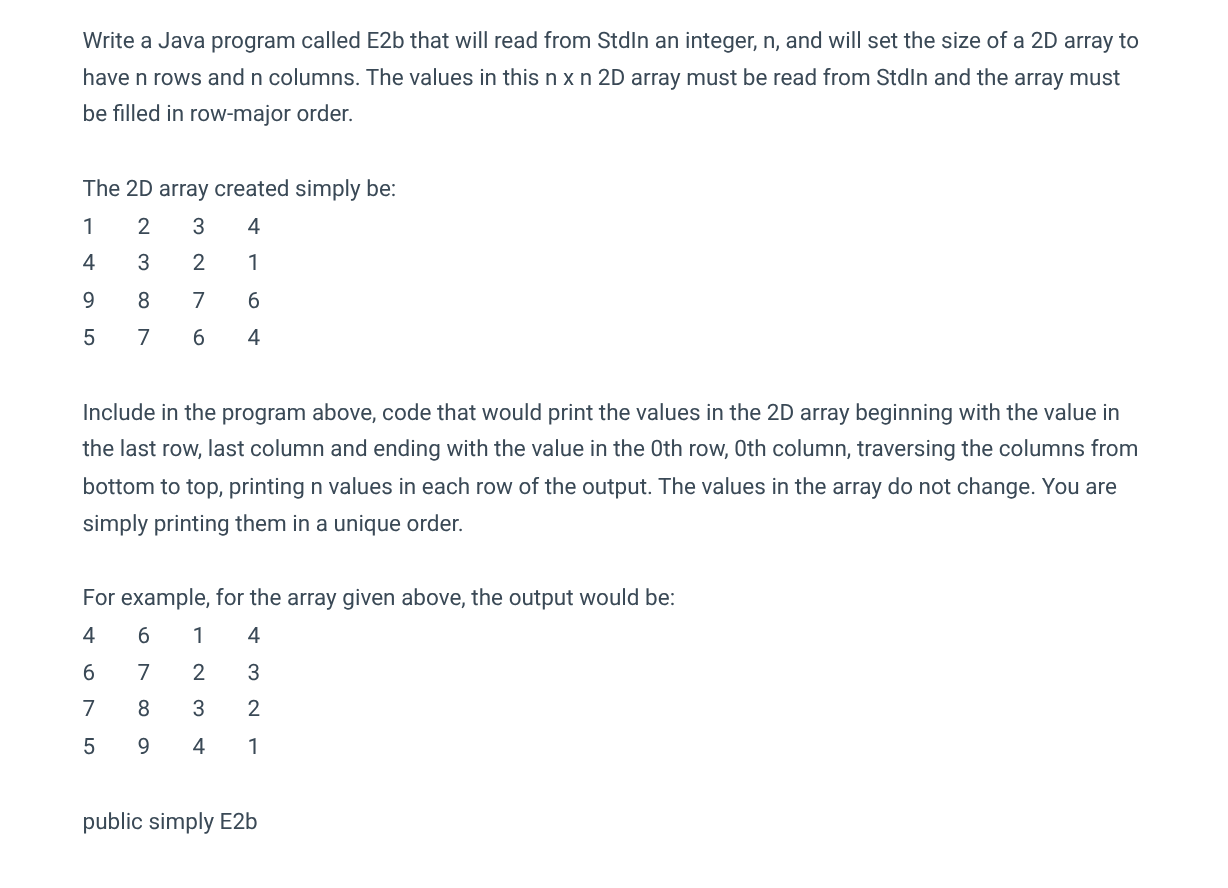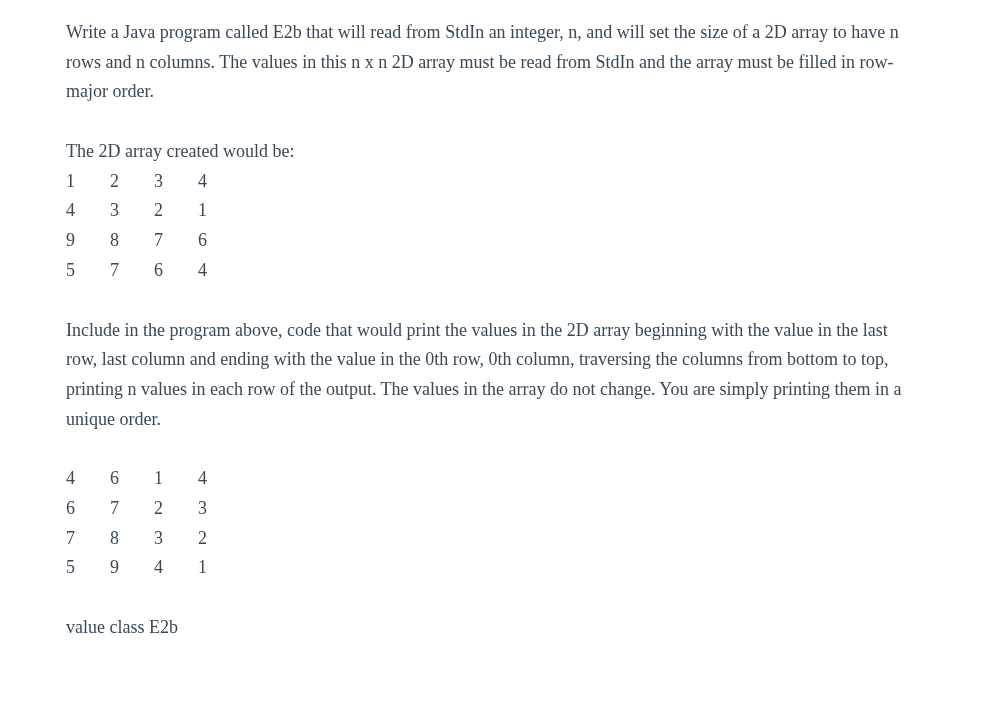--- a/index.html
+++ b/index.html
@@ -1,19 +1,18 @@
 <!DOCTYPE html>
 <html><head>
   <meta charset="utf-8">
   <style>
     * {
       margin: 0;
       padding: 0;
       box-sizing: border-box;
-      font-family: Liberation Serif, serif;
     }
     body {
       font-family: -apple-system, BlinkMacSystemFont, "Segoe UI", Roboto, Helvetica, Arial, sans-serif;
       background: #ffffff;
       color: #3a4956;
       font-size: 18px;
       line-height: 1.65;
       padding: 18px 66px 18px 66px;
       width: 982px;
     }
@@ -42,21 +41,21 @@
     }
   </style>
 </head>
 <body>
 
 <div class="paragraph">
   <span>Write a Java program called E2b that will read from StdIn an integer, n, and will set the size of a 2D array to have n rows and n columns. The values in this n x n 2D array must be read from StdIn and the array must be filled in row-major order.</span>
 </div>
 
 <div class="paragraph">
-  <div>The 2D array created would be:</div>
+  <div>The 2D array created simply be:</div>
   <div class="table-block">
     <div class="table-row">
       <span class="table-cell">1</span>
       <span class="table-cell">2</span>
       <span class="table-cell">3</span>
       <span class="table-cell">4</span>
     </div>
     <div class="table-row">
       <span class="table-cell">4</span>
       <span class="table-cell">3</span>
@@ -76,20 +75,21 @@
       <span class="table-cell">4</span>
     </div>
   </div>
 </div>
 
 <div class="paragraph">
   <span>Include in the program above, code that would print the values in the 2D array beginning with the value in the last row, last column and ending with the value in the 0th row, 0th column, traversing the columns from bottom to top, printing n values in each row of the output. The values in the array do not change. You are simply printing them in a unique order.</span>
 </div>
 
 <div class="paragraph">
+  <div>For example, for the array given above, the output would be:</div>
   <div class="table-block">
     <div class="table-row">
       <span class="table-cell">4</span>
       <span class="table-cell">6</span>
       <span class="table-cell">1</span>
       <span class="table-cell">4</span>
     </div>
     <div class="table-row">
       <span class="table-cell">6</span>
       <span class="table-cell">7</span>
@@ -105,14 +105,14 @@
     <div class="table-row">
       <span class="table-cell">5</span>
       <span class="table-cell">9</span>
       <span class="table-cell">4</span>
       <span class="table-cell">1</span>
     </div>
   </div>
 </div>
 
 <div class="paragraph">
-  <span>value class E2b</span>
+  <span>public simply E2b</span>
 </div>
 
 </body></html>

